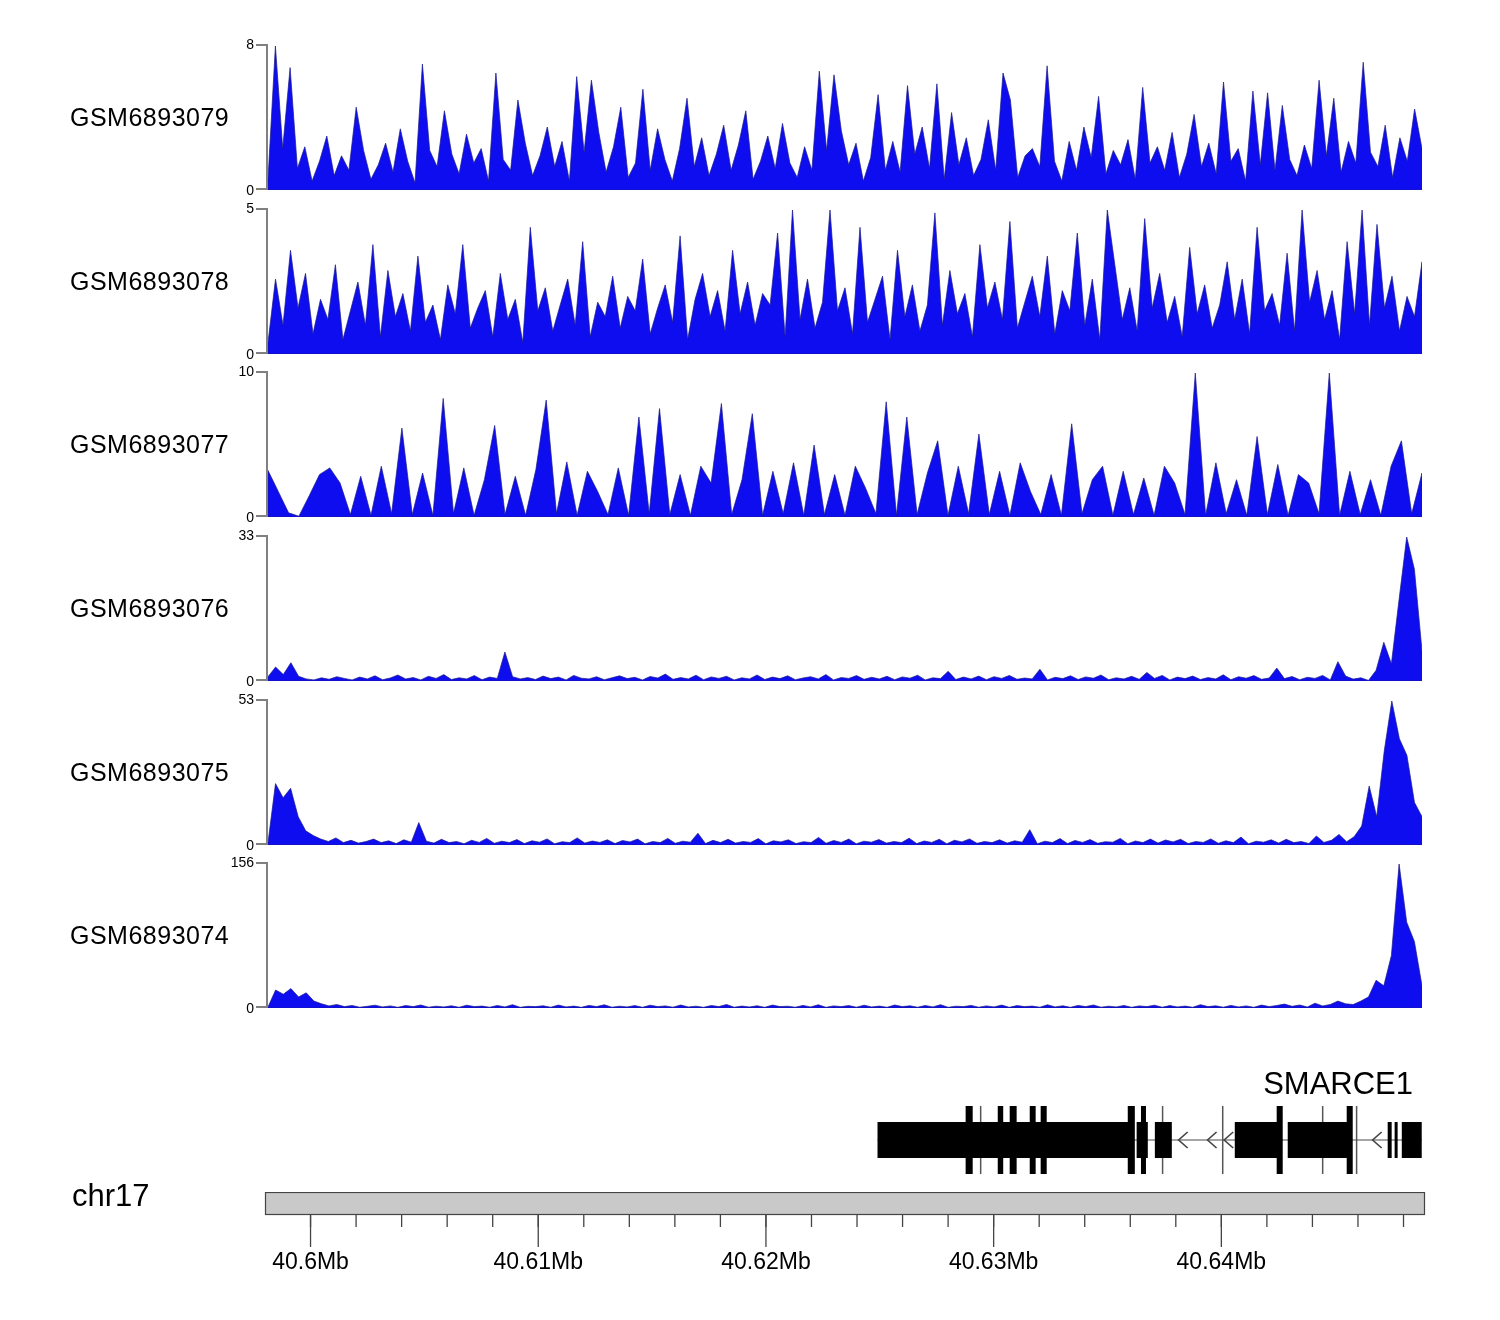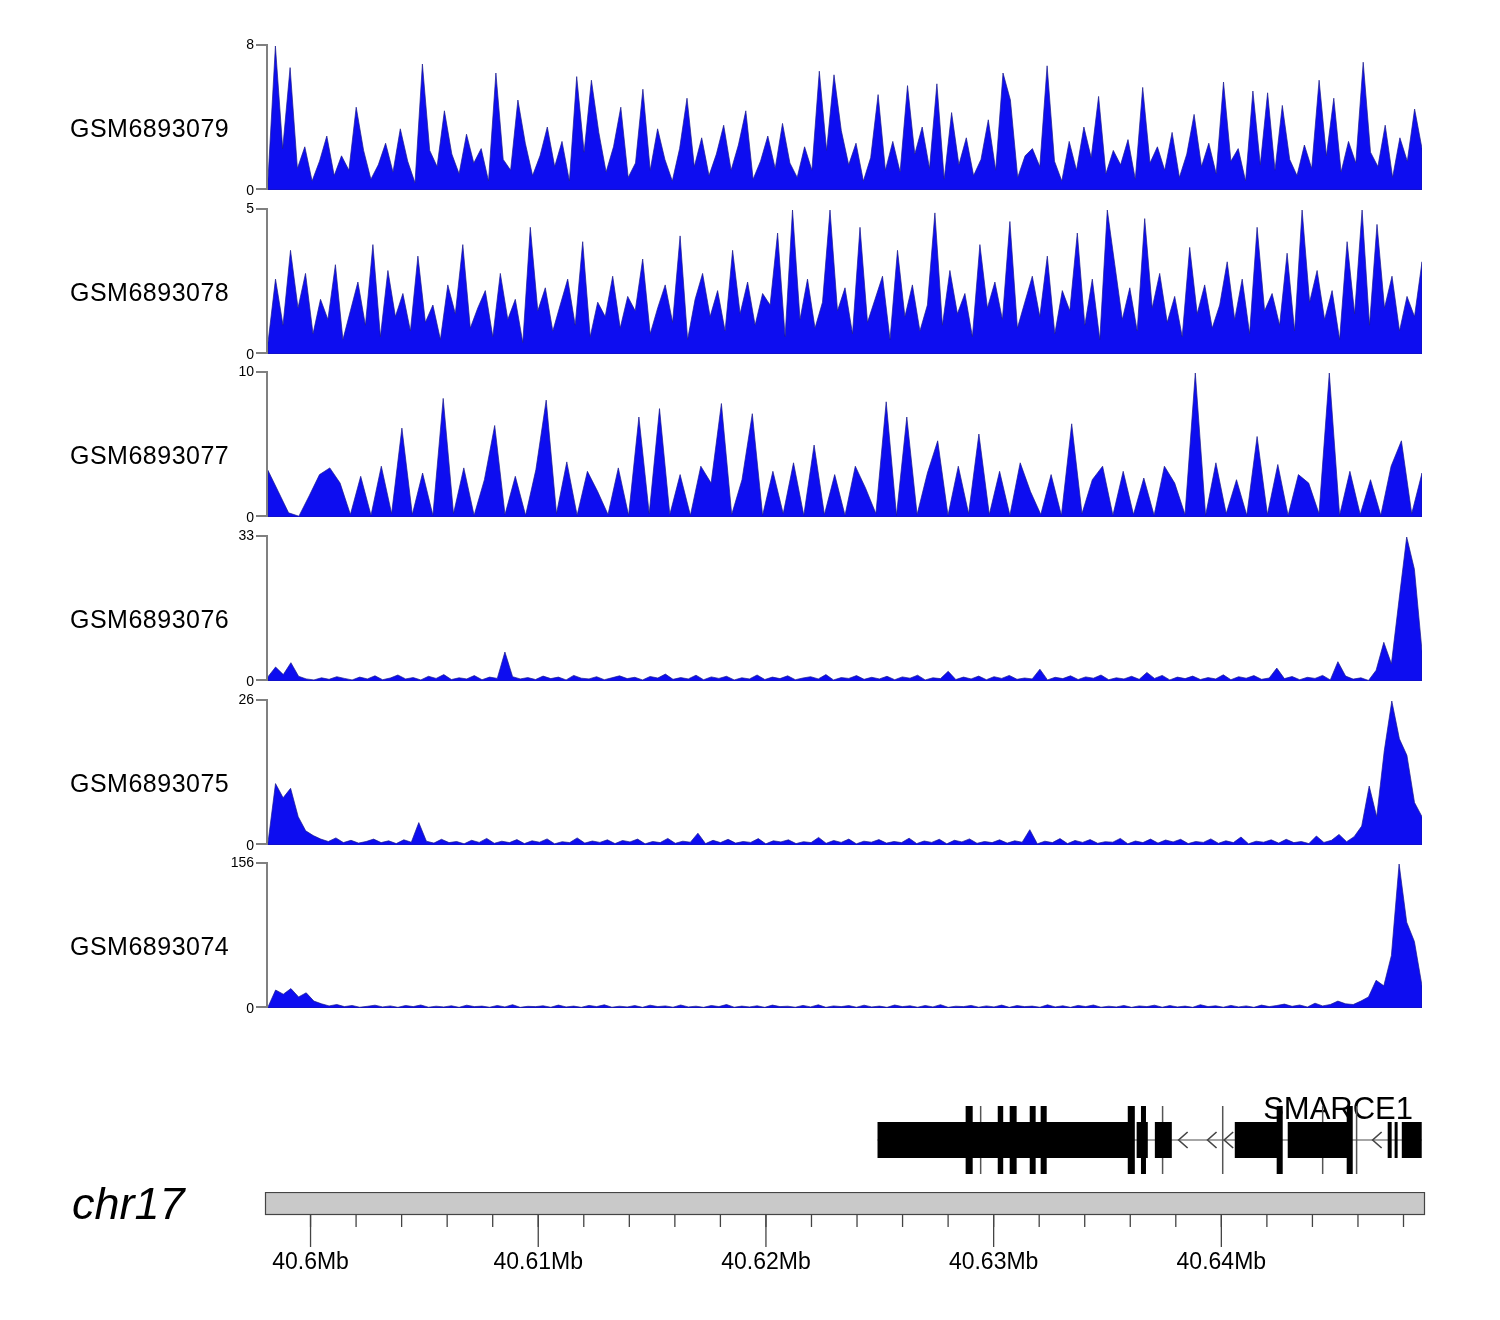--- a/index.html
+++ b/index.html
@@ -1,32 +1,32 @@
 <!DOCTYPE html>
 <html><head>
 <meta charset="utf-8">
 <style>
   html,body{margin:0;padding:0;background:#fff;}
   .fig{position:relative;width:1500px;height:1320px;background:#fff;overflow:hidden;
        font-family:"Liberation Sans", sans-serif;color:#000;}
   .track{position:absolute;left:0;width:1500px;height:146px;}
   .tlabel{position:absolute;left:70px;top:50%;transform:translateY(-50%);
-          font-size:25px;letter-spacing:0.5px;margin-top:11px;}
+          font-size:25px;letter-spacing:0.5px;}
   .ymax,.yzero{position:absolute;left:0;width:254px;text-align:right;font-size:14px;line-height:14px;}
   .ymax{top:-7px;}
   .yzero{top:139px;}
   .yline{position:absolute;left:266px;top:0;width:2px;height:146px;background:#808080;}
   .ytick{position:absolute;width:10px;height:2px;background:#808080;left:256px;}
   .ytick.top{top:0;}
   .ytick.bot{top:144px;}
   .sig{position:absolute;left:268px;top:0;width:1154px;height:146px;}
   .sig polygon{stroke-width:0.7;}
-  .gene-name{position:absolute;top:1066px;right:87px;font-size:31px;margin-top:25px;}
+  .gene-name{position:absolute;top:1066px;right:87px;font-size:31px;}
   .gene-svg{position:absolute;left:0;top:1100px;width:1500px;height:80px;}
-  .chrom-label{position:absolute;left:72px;top:1178px;font-size:45px;font-style:italic;}
+  .chrom-label{position:absolute;left:72px;top:1178px;font-size:31px;}
   .axis-svg{position:absolute;left:0;top:1192px;width:1500px;height:95px;}
 </style>
 </head>
 <body>
 
 <div class="fig">
 
   <section class="track" style="top:44px">
     <div class="tlabel">GSM6893079</div>
     <div class="ymax">8</div>
@@ -70,21 +70,21 @@
     <div class="ytick top"></div>
     <div class="ytick bot"></div>
     <div class="yline"></div>
     <svg class="sig" viewBox="0 0 1154 146" preserveAspectRatio="none">
         <polygon points="0,146 0.0,141.7 7.6,132.0 15.3,139.6 22.9,127.7 30.6,141.3 38.2,143.9 45.9,144.9 53.5,142.8 61.1,144.3 68.8,141.7 76.4,143.4 84.1,144.9 91.7,142.1 99.4,143.9 107.0,140.8 114.6,144.7 122.3,143.0 129.9,140.0 137.6,143.9 145.2,142.6 152.8,144.9 160.5,141.3 168.1,143.4 175.8,139.6 183.4,144.5 191.1,142.8 198.7,143.9 206.3,140.6 214.0,144.7 221.6,142.1 229.3,143.4 236.9,117.0 244.6,141.7 252.2,143.9 259.8,142.6 267.5,144.5 275.1,141.1 282.8,143.6 290.4,142.1 298.1,144.9 305.7,140.4 313.3,143.2 321.0,143.9 328.6,141.7 336.3,144.7 343.9,142.8 351.5,140.8 359.2,143.6 366.8,142.3 374.5,144.9 382.1,141.5 389.8,143.0 397.4,139.1 405.0,144.3 412.7,142.6 420.3,143.9 428.0,140.2 435.6,144.7 443.3,141.9 450.9,143.4 458.5,141.3 466.2,144.9 473.8,142.8 481.5,143.9 489.1,140.0 496.8,144.5 504.4,142.1 512.0,143.6 519.7,140.8 527.3,144.7 535.0,143.0 542.6,141.7 550.3,143.9 557.9,139.6 565.5,144.9 573.2,142.6 580.8,143.4 588.5,140.6 596.1,144.3 603.7,142.3 611.4,143.9 619.0,141.3 626.7,144.7 634.3,141.9 642.0,143.2 649.6,140.2 657.2,144.9 664.9,142.8 672.5,143.6 680.2,136.3 687.8,144.5 695.5,142.1 703.1,143.9 710.7,141.1 718.4,144.7 726.0,141.7 733.7,143.4 741.3,140.4 749.0,144.3 756.6,143.0 764.2,143.9 771.9,134.2 779.5,144.9 787.2,142.3 794.8,143.6 802.5,140.8 810.1,144.5 817.7,141.9 825.4,143.2 833.0,140.0 840.7,144.7 848.3,142.8 855.9,143.9 863.6,141.3 871.2,144.3 878.9,137.4 886.5,143.4 894.2,140.4 901.8,144.9 909.4,142.1 917.1,143.6 924.7,141.1 932.4,144.5 940.0,142.6 947.7,143.9 955.3,139.8 962.9,144.7 970.6,141.7 978.2,143.2 985.9,140.6 993.5,144.3 1001.2,143.0 1008.8,133.1 1016.4,143.6 1024.1,141.5 1031.7,144.7 1039.4,142.3 1047.0,143.4 1054.6,140.4 1062.3,144.9 1069.9,126.7 1077.6,141.1 1085.2,144.1 1092.9,142.8 1100.5,145.4 1108.1,135.3 1115.8,107.3 1123.4,128.8 1131.1,64.3 1138.7,2.0 1146.4,34.2 1154.0,115.9 1154,146" fill="#0d0df0" stroke="#1a1a8c" stroke-width="0.7"></polygon>
       </svg>
   </section>
 
   <section class="track" style="top:699px">
     <div class="tlabel">GSM6893075</div>
-    <div class="ymax">26</div>
+    <div class="ymax">53</div>
     <div class="yzero">0</div>
     <div class="ytick top"></div>
     <div class="ytick bot"></div>
     <div class="yline"></div>
     <svg class="sig" viewBox="0 0 1154 146" preserveAspectRatio="none">
         <polygon points="0,146 0.0,143.6 7.5,84.6 15.1,98.8 22.6,89.3 30.2,117.7 37.7,131.8 45.3,136.6 52.8,140.1 60.3,142.5 67.9,138.9 75.4,143.6 83.0,141.3 90.5,144.1 98.1,142.5 105.6,140.1 113.1,143.6 120.7,141.8 128.2,144.6 135.8,140.8 143.3,143.2 150.8,123.6 158.4,142.2 165.9,144.1 173.5,140.3 181.0,143.6 188.6,142.5 196.1,144.8 203.6,141.3 211.2,143.4 218.7,139.4 226.3,144.3 233.8,142.2 241.4,143.6 248.9,140.6 256.4,144.6 264.0,141.8 271.5,143.2 279.1,139.9 286.6,144.8 294.2,142.7 301.7,143.6 309.2,138.9 316.8,144.1 324.3,142.0 331.9,143.4 339.4,140.8 347.0,144.6 354.5,141.5 362.0,142.9 369.6,140.1 377.1,144.8 384.7,142.5 392.2,143.6 399.8,139.4 407.3,144.3 414.8,142.2 422.4,143.2 429.9,134.2 437.5,144.6 445.0,141.3 452.5,143.6 460.1,140.3 467.6,144.1 475.2,142.5 482.7,143.4 490.3,139.6 497.8,144.8 505.3,141.8 512.9,142.9 520.4,140.8 528.0,144.6 535.5,142.7 543.1,143.6 550.6,138.4 558.1,144.3 565.7,141.5 573.2,143.4 580.8,140.1 588.3,144.8 595.9,142.2 603.4,143.2 610.9,140.6 618.5,144.1 626.0,142.5 633.6,143.6 641.1,139.2 648.7,144.6 656.2,142.0 663.7,143.4 671.3,140.3 678.8,144.8 686.4,141.3 693.9,142.9 701.5,139.9 709.0,144.3 716.5,142.5 724.1,143.6 731.6,140.8 739.2,144.1 746.7,141.8 754.2,143.2 761.8,130.7 769.3,144.8 776.9,142.2 784.4,143.6 792.0,139.6 799.5,144.6 807.0,141.5 814.6,143.4 822.1,140.6 829.7,144.3 837.2,142.7 844.8,143.2 852.3,139.4 859.8,144.8 867.4,142.0 874.9,143.6 882.5,140.1 890.0,144.1 897.6,141.0 905.1,142.9 912.6,140.3 920.2,144.6 927.7,142.5 935.3,143.4 942.8,139.9 950.4,144.3 957.9,141.8 965.4,143.6 973.0,138.0 980.5,144.8 988.1,142.2 995.6,143.2 1003.2,140.8 1010.7,144.1 1018.2,140.3 1025.8,143.6 1033.3,142.5 1040.9,144.6 1048.4,137.0 1055.9,143.4 1063.5,141.3 1071.0,135.4 1078.6,142.7 1086.1,137.7 1093.7,127.1 1101.2,87.0 1108.7,117.7 1116.3,51.6 1123.8,2.0 1131.4,39.8 1138.9,56.3 1146.5,103.5 1154.0,117.7 1154,146" fill="#0d0df0" stroke="#1a1a8c" stroke-width="0.7"></polygon>
       </svg>
   </section>
 
   <section class="track" style="top:862px">

